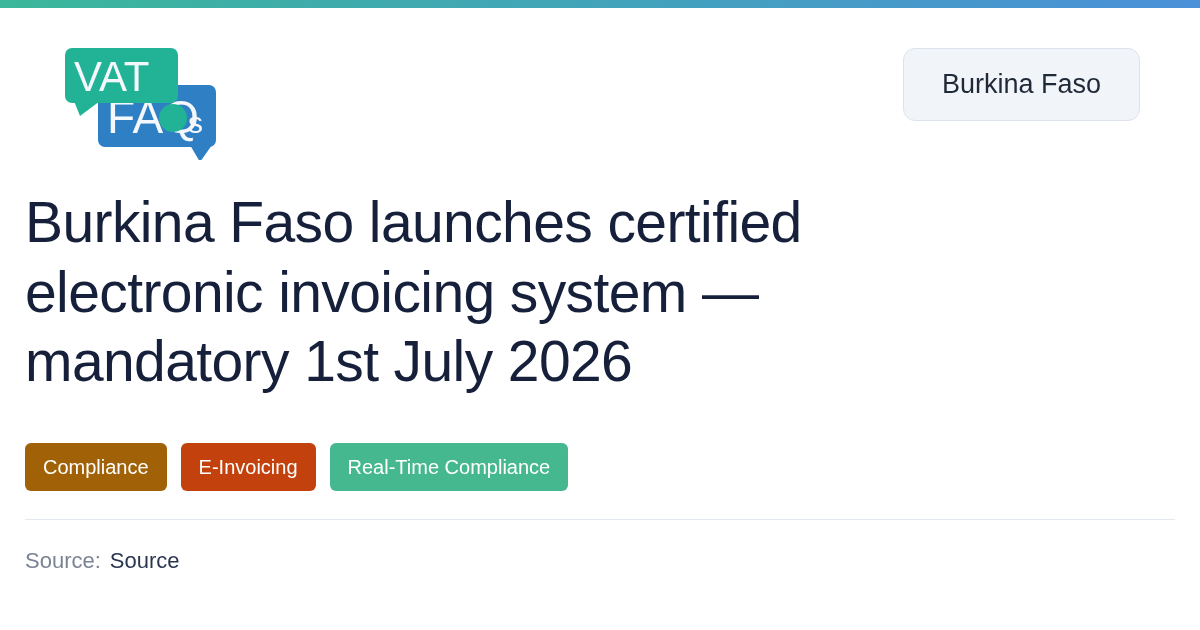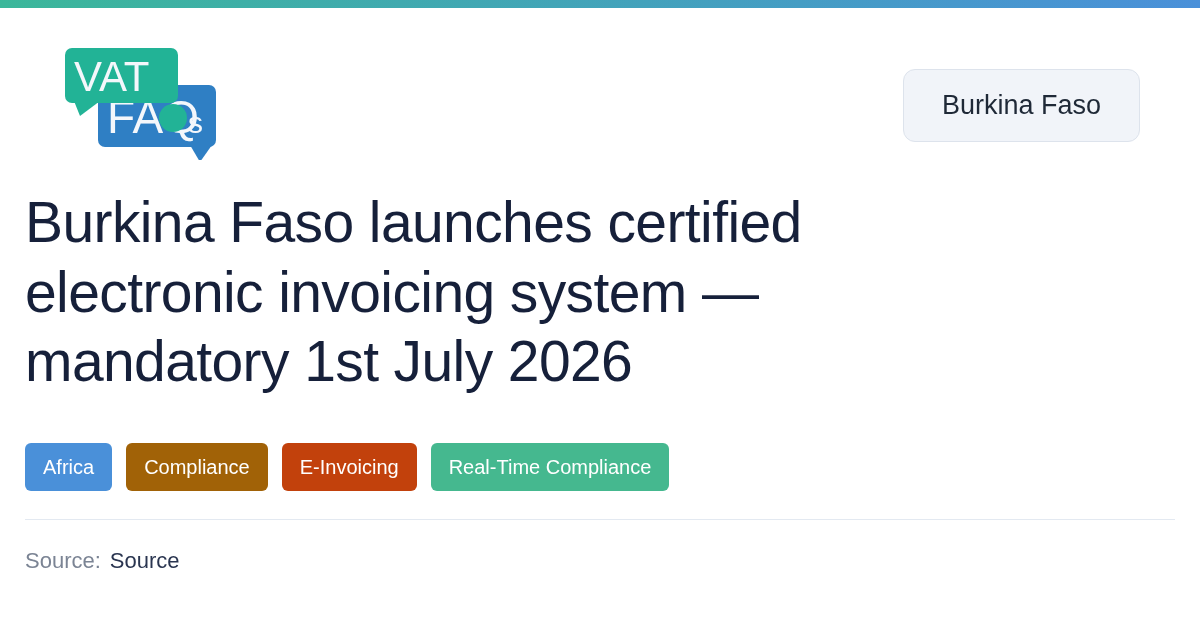--- a/index.html
+++ b/index.html
@@ -45,21 +45,21 @@
 
   .country-badge {
     background:#f1f4f9;
     border:1px solid #dde3ec;
     border-radius:12px;
     padding:22px 38px;
     font-size:27px;
     color:#1f2937;
     line-height:1;
     white-space:nowrap;
-    margin-top:29px;
+    margin-top:8px;
   }
 
   
   .body {
     flex:1 1 auto;
     display:flex;
     flex-direction:column;
     padding:0 25px;
   }
 
@@ -136,21 +136,20 @@
 
     <div class="country-badge">Burkina Faso</div>
 
   </div>
 
   <div class="body">
 
     <h1 class="headline">Burkina Faso launches certified electronic invoicing system — mandatory 1st July 2026</h1>
 
     <div class="tags">
-      <span class="tag" style="background:#4a90d9">Africa</span>
       <span class="tag" style="background:#a16207">Compliance</span>
       <span class="tag" style="background:#c2410c">E-Invoicing</span>
       <span class="tag" style="background:#45b88f">Real-Time Compliance</span>
     </div>
 
     <div class="divider"></div>
 
     <div class="source">
       <span class="source-label">Source:</span>
       <span class="source-name">Source</span>

